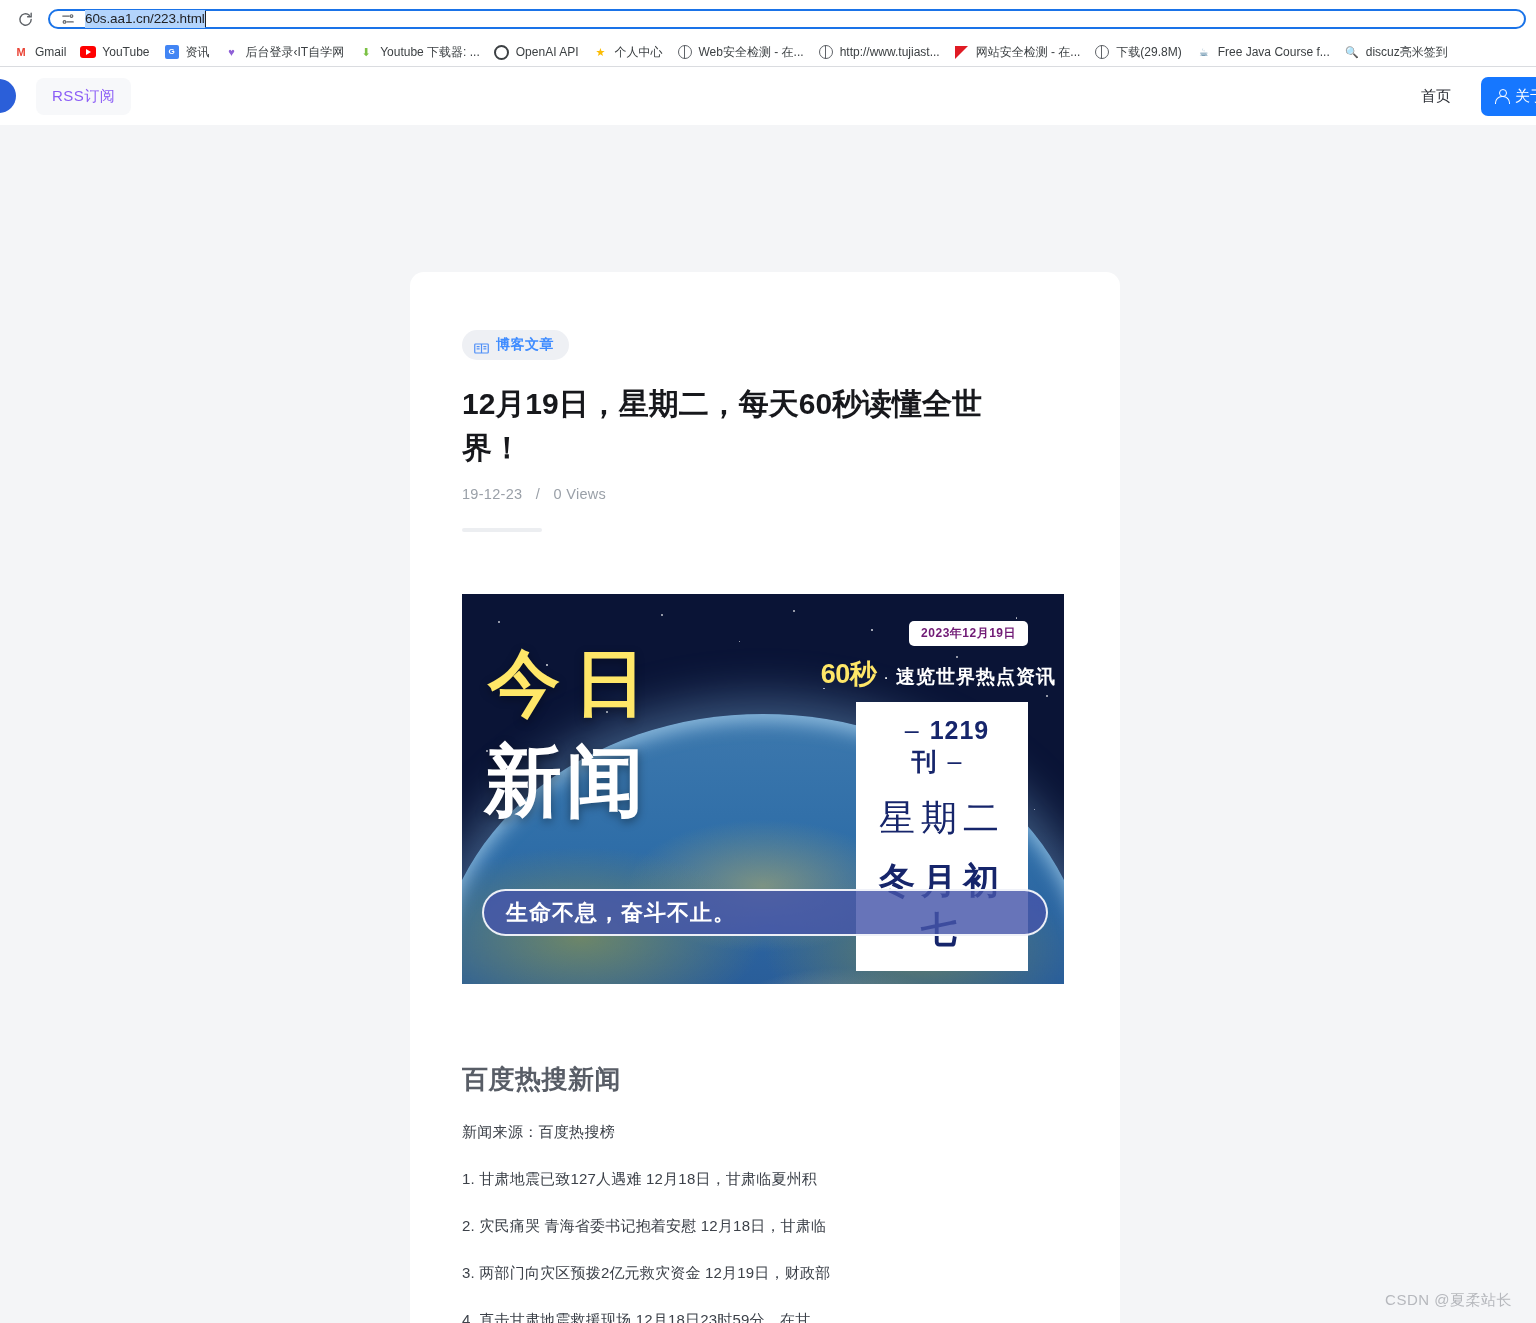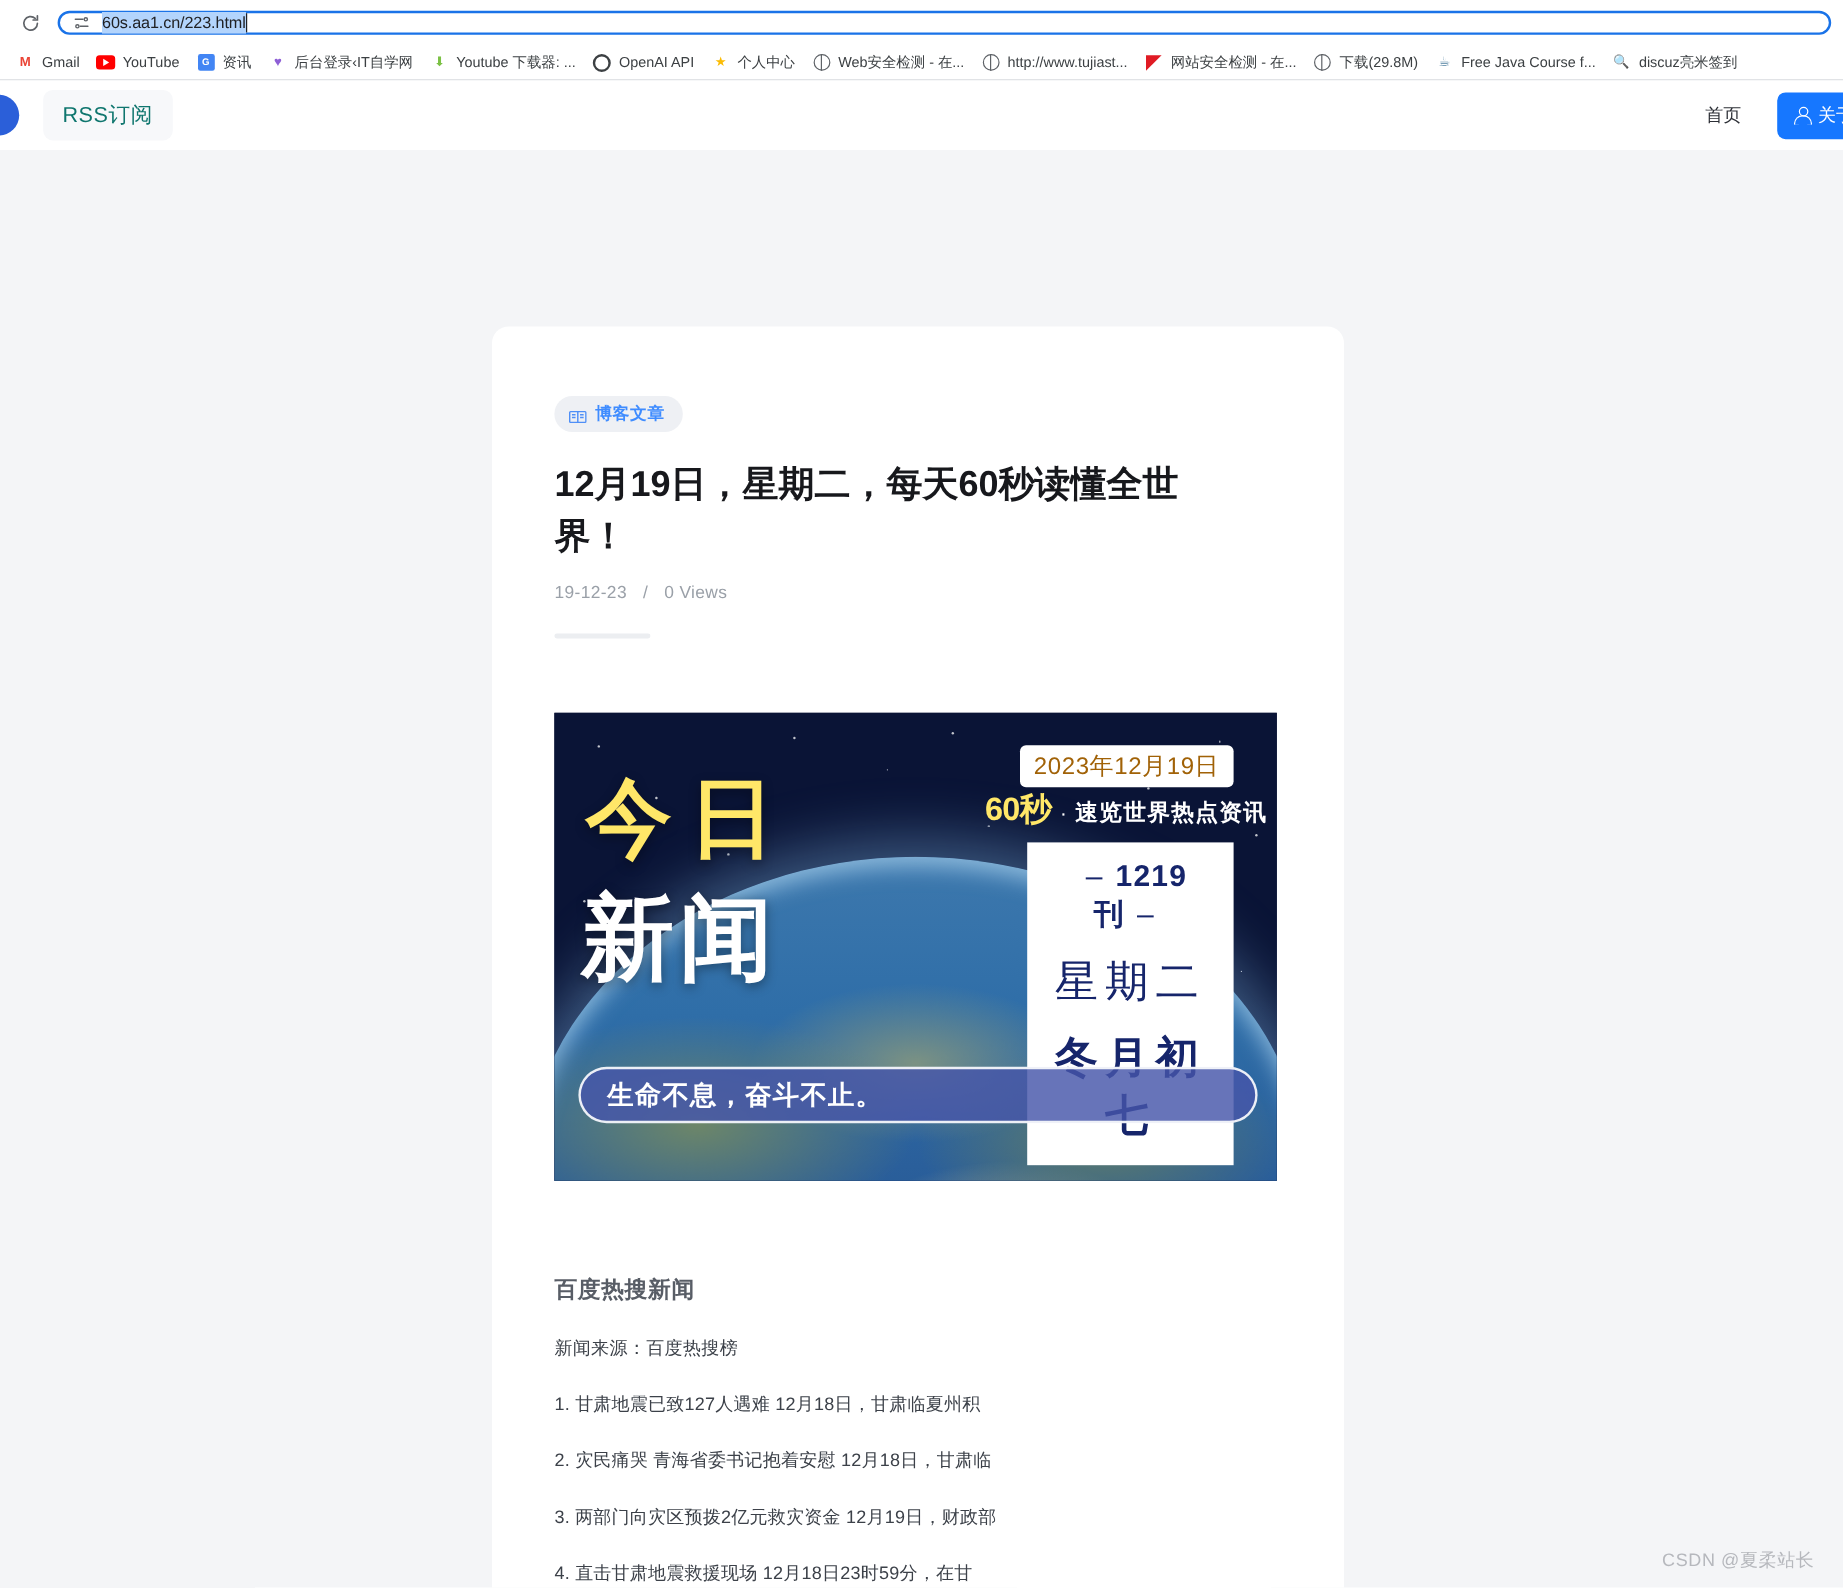--- a/index.html
+++ b/index.html
@@ -128,22 +128,22 @@
   }
   .site-logo {
     width: 34px; height: 34px;
     border-radius: 50%;
     background: #2b5fd9;
     margin-left: -18px;
     flex: 0 0 auto;
   }
   .nav-left { display:flex; align-items:center; margin-left: 20px; }
   .nav-pill {
-    font-size: 18px;
-    color: #0f766e;
+    font-size: 15px;
+    color: #8b5cf6;
     padding: 9px 16px;
     border-radius: 8px;
     background: #f7f8fa;
     letter-spacing: 0.5px;
   }
   .nav-right {
     margin-left: auto;
     display: flex;
     align-items: center;
     gap: 18px;
@@ -270,22 +270,22 @@
   }
   .xinwen {
     position:absolute; left:22px; top:145px;
     font-size: 78px; line-height: 84px; font-weight: bold;
     color: #ffffff;
     letter-spacing: 4px;
     text-shadow: 0 3px 10px rgba(0,0,0,.4);
   }
   .date-chip {
     position:absolute; right:36px; top:27px;
-    background:#fff; color:#a16207;
-    font-size: 20px; font-weight: normal;
+    background:#fff; color:#701a75;
+    font-size: 12px; font-weight: bold;
     padding: 4px 12px; border-radius: 5px;
     letter-spacing: .5px;
     white-space: nowrap;
   }
   .sixty-line {
     position:absolute; right:8px; top:62px;
     display:flex; align-items:baseline; gap:4px;
     white-space: nowrap;
   }
   .sixty-line .s60 { color:#ffe768; font-size:27px; font-weight:bold; letter-spacing:-.5px;}
@@ -311,21 +311,21 @@
     display:flex; align-items:center;
     padding-left: 22px;
   }
   .quote-box .qt {
     color:#ffffff; font-size:22px; font-weight:bold; letter-spacing:1px;
   }
 
   
   .news-h2 {
     margin-top: 78px;
-    font-size: 19px;
+    font-size: 26px;
     font-weight: bold;
     color: #585d66;
     letter-spacing: 0.5px;
   }
   .news-source {
     margin-top: 26px;
     font-size: 15px;
     color: #3c4149;
     letter-spacing: .3px;
   }

